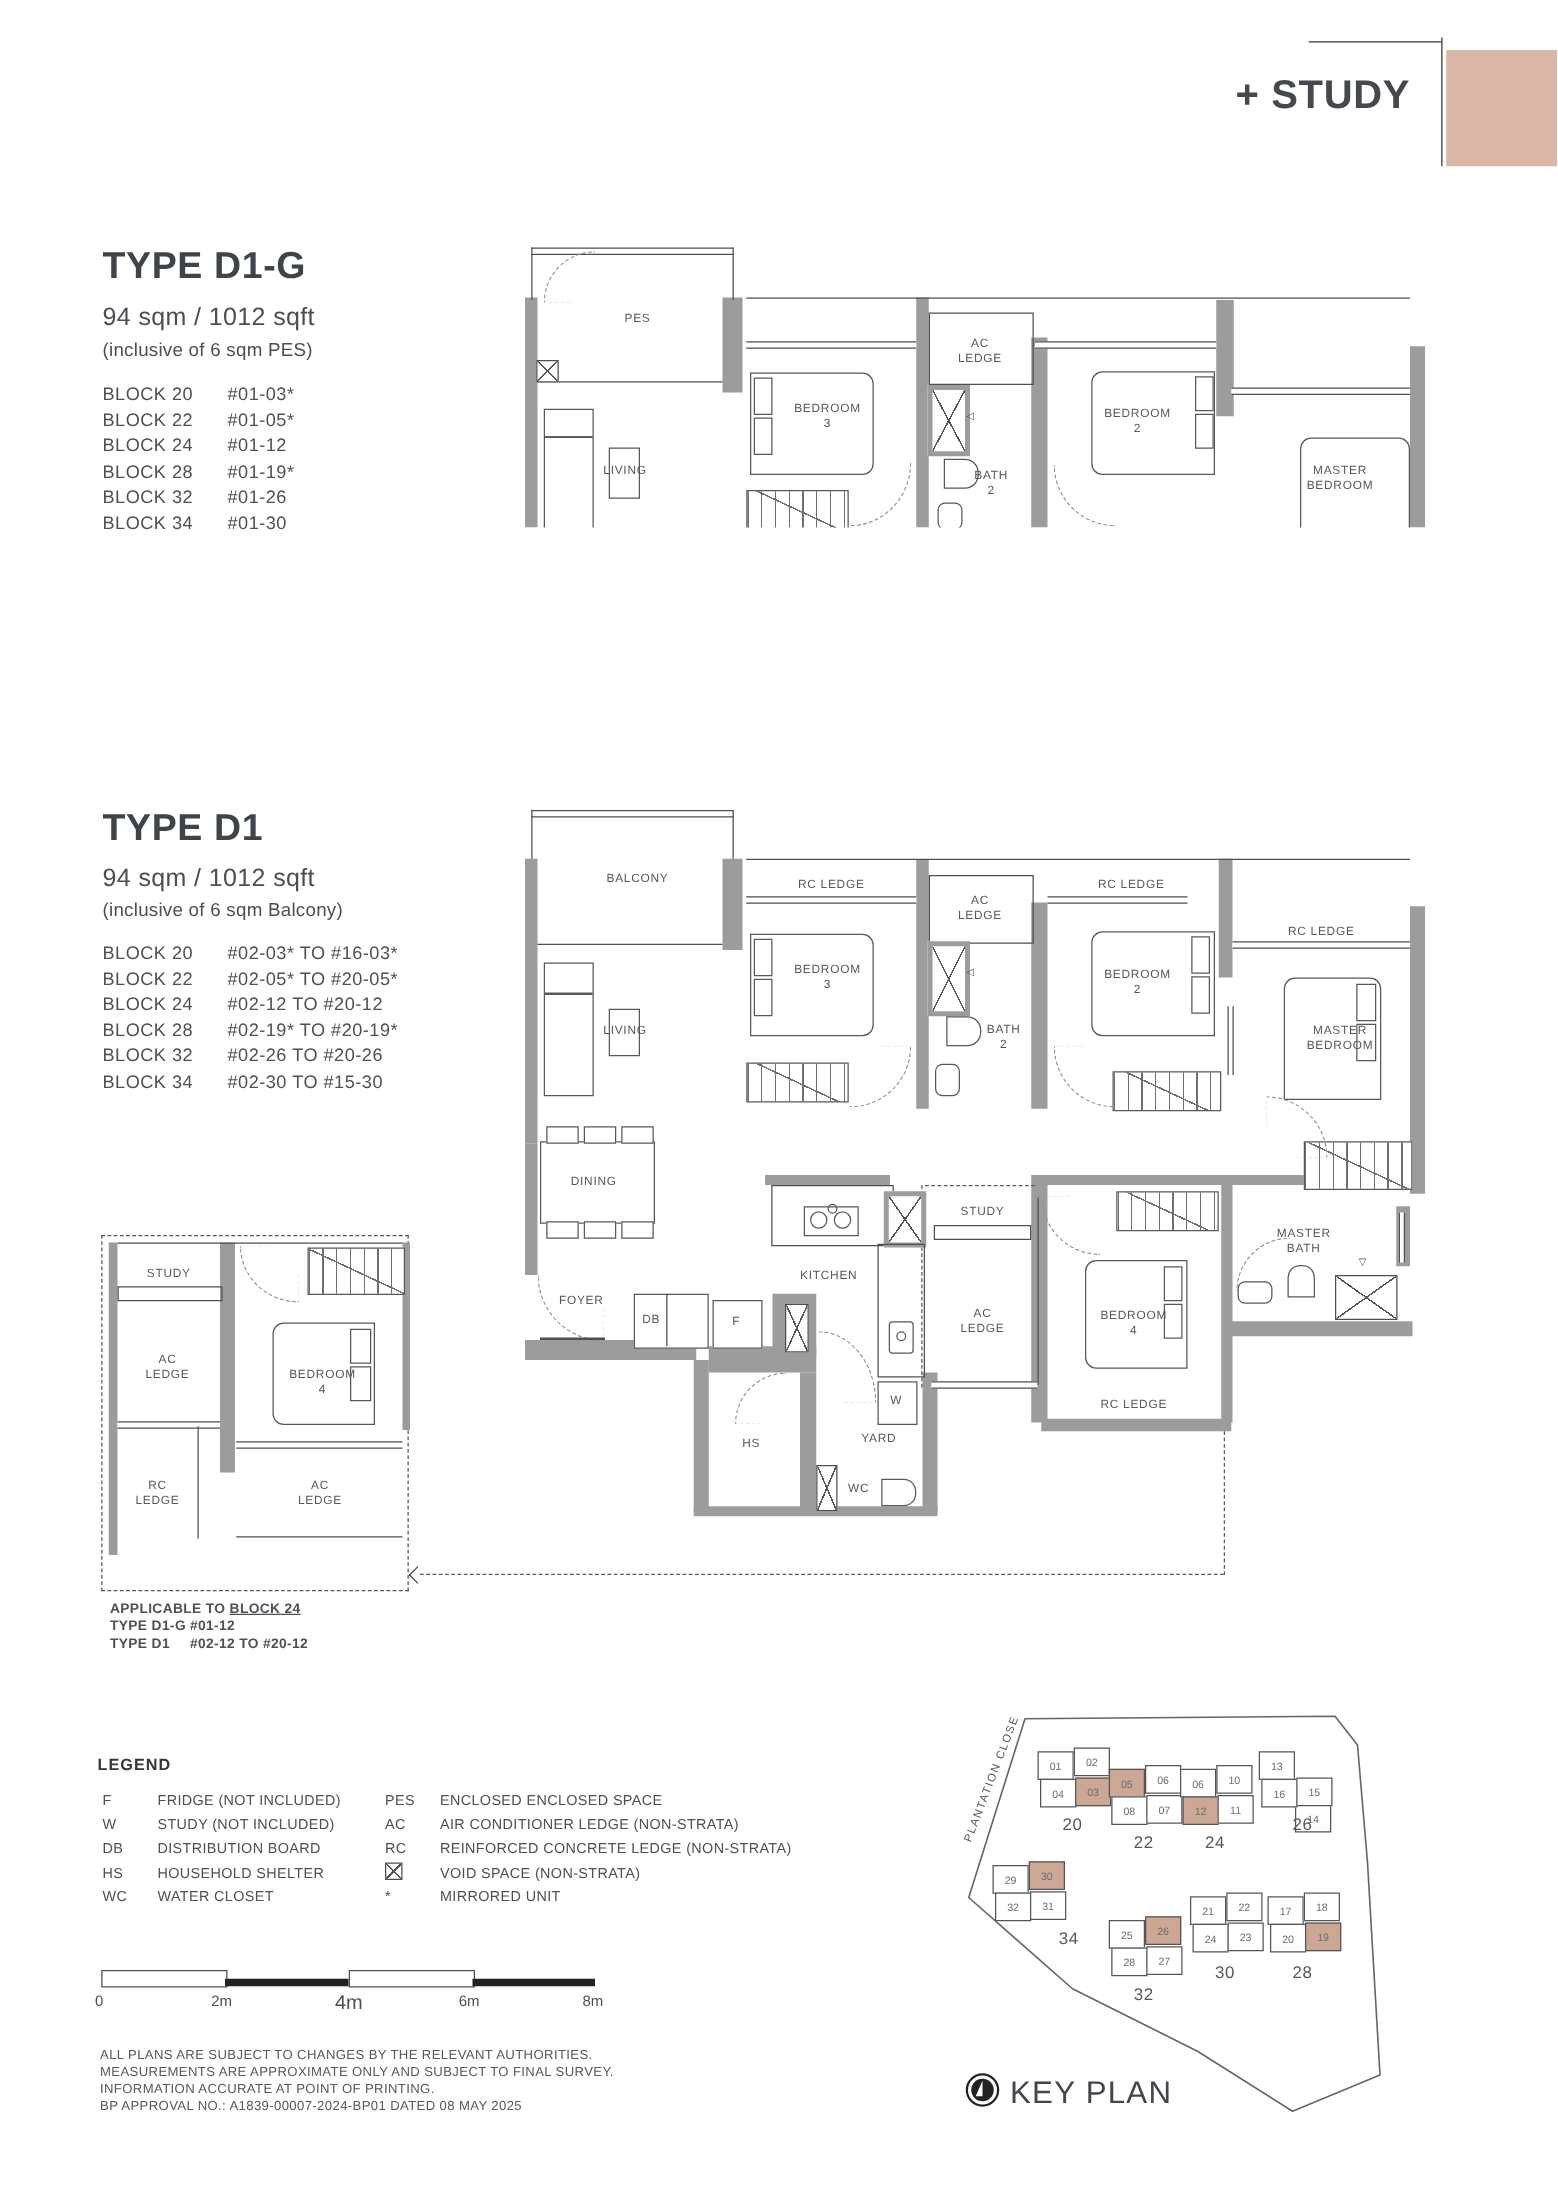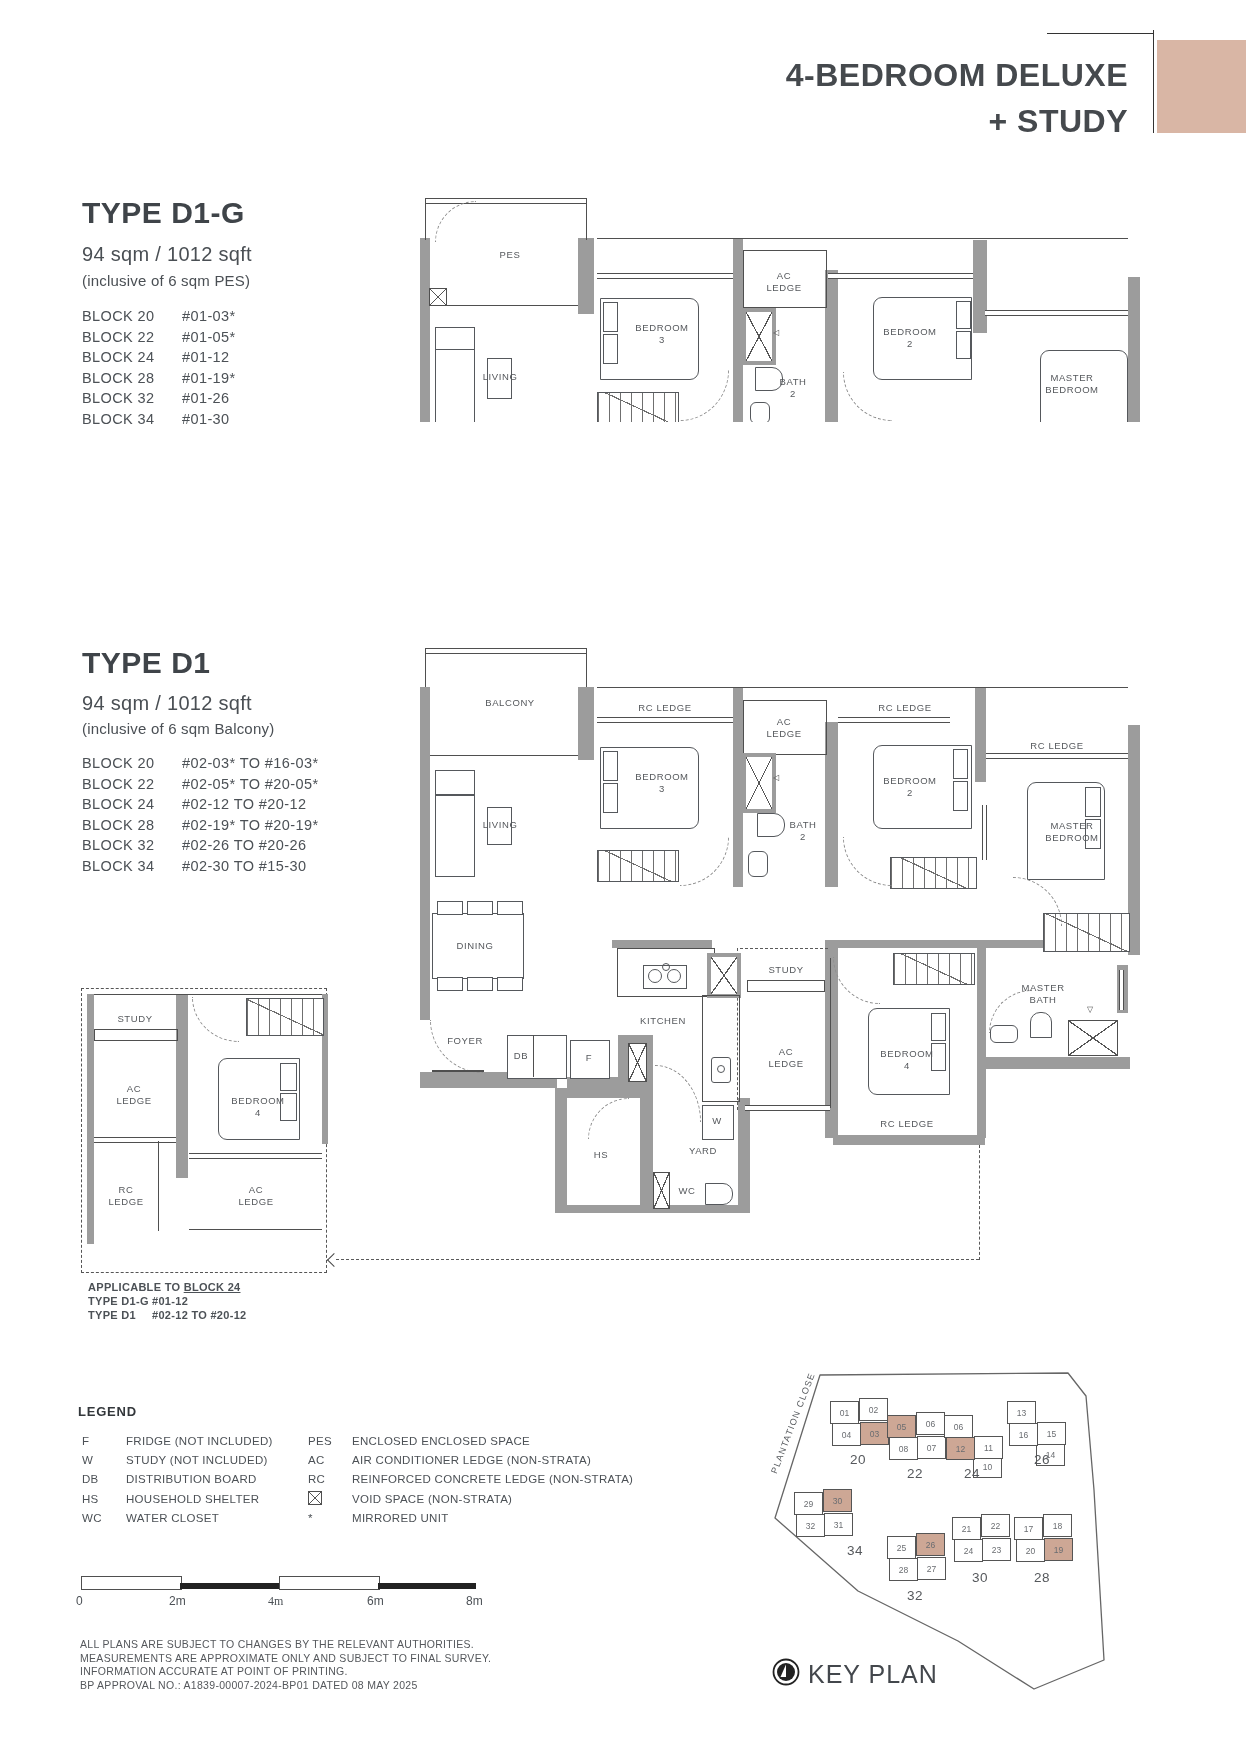--- a/index.html
+++ b/index.html
@@ -52,21 +52,20 @@
 </style>
 </head>
 <body>
 
 <div id="page" style="--hl:#cda795;">
 
   <div class="abs" style="left:1047px;top:33px;width:106px;height:1px;background:#333;"></div>
   <div class="abs" style="left:1153px;top:30px;width:1px;height:103px;background:#333;"></div>
   <div class="abs" style="left:1157px;top:40px;width:89px;height:93px;background:#d9b6a5;"></div>
   <div class="abs" style="right:118px;top:52px;text-align:right;font-size:32px;line-height:46px;font-weight:600;letter-spacing:.5px;color:#45494d;">
-    <div>4-BEDROOM DELUXE</div>
     <div>+ STUDY</div>
   </div>
 
   <div class="sec-title" style="left:82px;top:196px;">TYPE D1-G</div>
   <div class="sec-area" style="left:82px;top:243px;">94 sqm / 1012 sqft</div>
   <div class="sec-note" style="left:82px;top:272px;">(inclusive of 6 sqm PES)</div>
   <div class="blist" style="left:82px;top:306px;">
     <div><span class="bcol">BLOCK 20</span><span>#01-03*</span></div>
     <div><span class="bcol">BLOCK 22</span><span>#01-05*</span></div>
     <div><span class="bcol">BLOCK 24</span><span>#01-12</span></div>
@@ -337,21 +336,21 @@
     <div><span class="k">*</span><span>MIRRORED UNIT</span></div>
   </div>
 
   <div class="abs" style="left:81px;top:1576px;width:396px;height:32px;">
     <div class="abs" style="left:0;top:0;width:99px;height:12px;border:1px solid #4f4f4f;background:#fff;"></div>
     <div class="abs" style="left:99px;top:7px;width:99px;height:6px;background:#222;"></div>
     <div class="abs" style="left:198px;top:0;width:99px;height:12px;border:1px solid #4f4f4f;background:#fff;"></div>
     <div class="abs" style="left:297px;top:7px;width:98px;height:6px;background:#222;"></div>
     <div class="abs" style="left:-5px;top:18px;font-size:12px;color:#4c5156;">0</div>
     <div class="abs" style="left:88px;top:18px;font-size:12px;color:#4c5156;">2m</div>
-    <div class="abs" style="left:187px;top:18px;font-size:12px;color:#4c5156;font-family:Liberation Serif, serif;">4m</div>
+    <div class="abs" style="left:187px;top:18px;font-size:16px;color:#4c5156;">4m</div>
     <div class="abs" style="left:286px;top:18px;font-size:12px;color:#4c5156;">6m</div>
     <div class="abs" style="left:385px;top:18px;font-size:12px;color:#4c5156;">8m</div>
   </div>
 
   <div class="disc" style="left:80px;top:1638px;">
     <div>ALL PLANS ARE SUBJECT TO CHANGES BY THE RELEVANT AUTHORITIES.</div>
     <div>MEASUREMENTS ARE APPROXIMATE ONLY AND SUBJECT TO FINAL SURVEY.</div>
     <div>INFORMATION ACCURATE AT POINT OF PRINTING.</div>
     <div>BP APPROVAL NO.: A1839-00007-2024-BP01 DATED 08 MAY 2025</div>
   </div>
@@ -372,21 +371,21 @@
   <div class="cluster" style="left:887px;top:1412px;">
     <div class="unit hl" style="left:0;top:3px;">05</div>
     <div class="unit" style="left:29px;top:0;">06</div>
     <div class="unit" style="left:2px;top:25px;">08</div>
     <div class="unit" style="left:30px;top:24px;">07</div>
   </div>
   <div class="kp-blk" style="left:885px;top:1466px;">22</div>
 
   <div class="cluster" style="left:944px;top:1412px;">
     <div class="unit" style="left:0;top:3px;">06</div>
-    <div class="unit" style="left:29px;top:0;margin-top:43px;">10</div>
+    <div class="unit" style="left:29px;top:0;">10</div>
     <div class="unit hl" style="left:2px;top:25px;">12</div>
     <div class="unit" style="left:30px;top:24px;">11</div>
   </div>
   <div class="kp-blk" style="left:942px;top:1466px;">24</div>
 
   <div class="cluster" style="left:1007px;top:1398px;">
     <div class="unit" style="left:0;top:3px;">13</div>
     <div class="unit" style="left:29px;top:0;margin-top:45px;">14</div>
     <div class="unit" style="left:2px;top:25px;">16</div>
     <div class="unit" style="left:30px;top:24px;">15</div>

